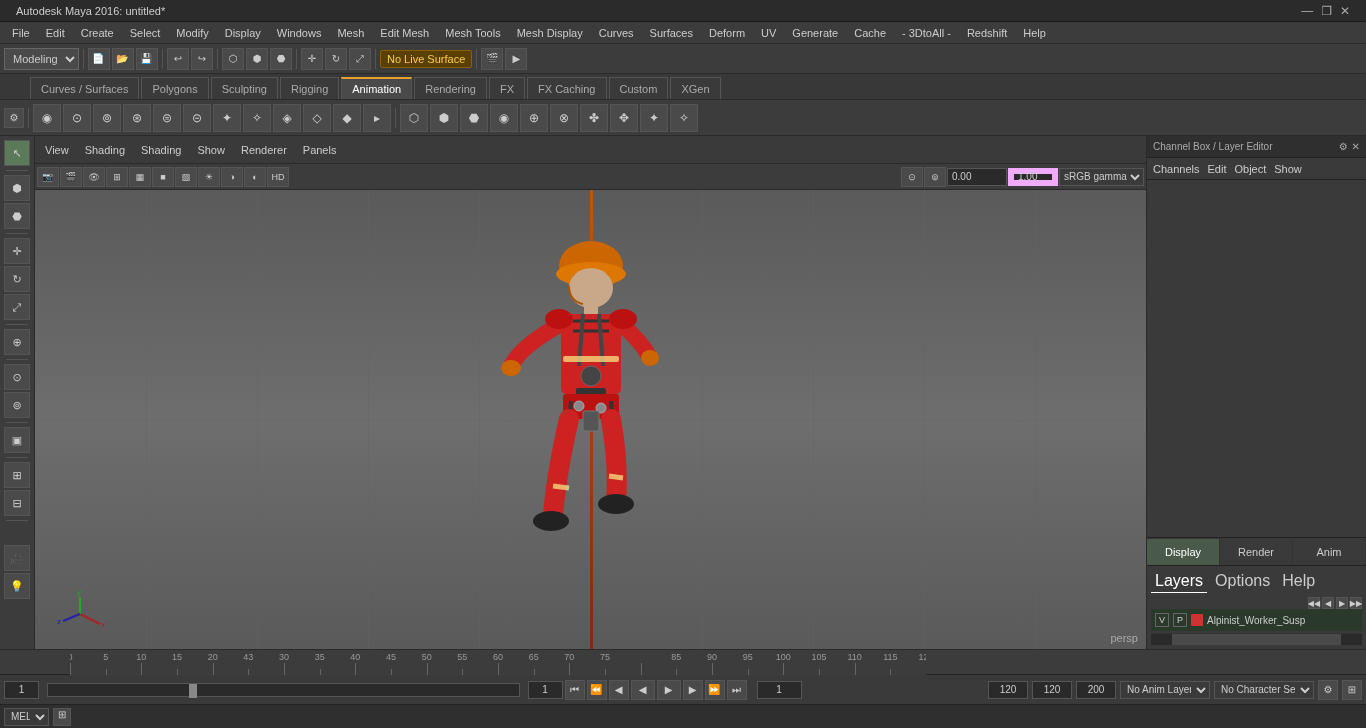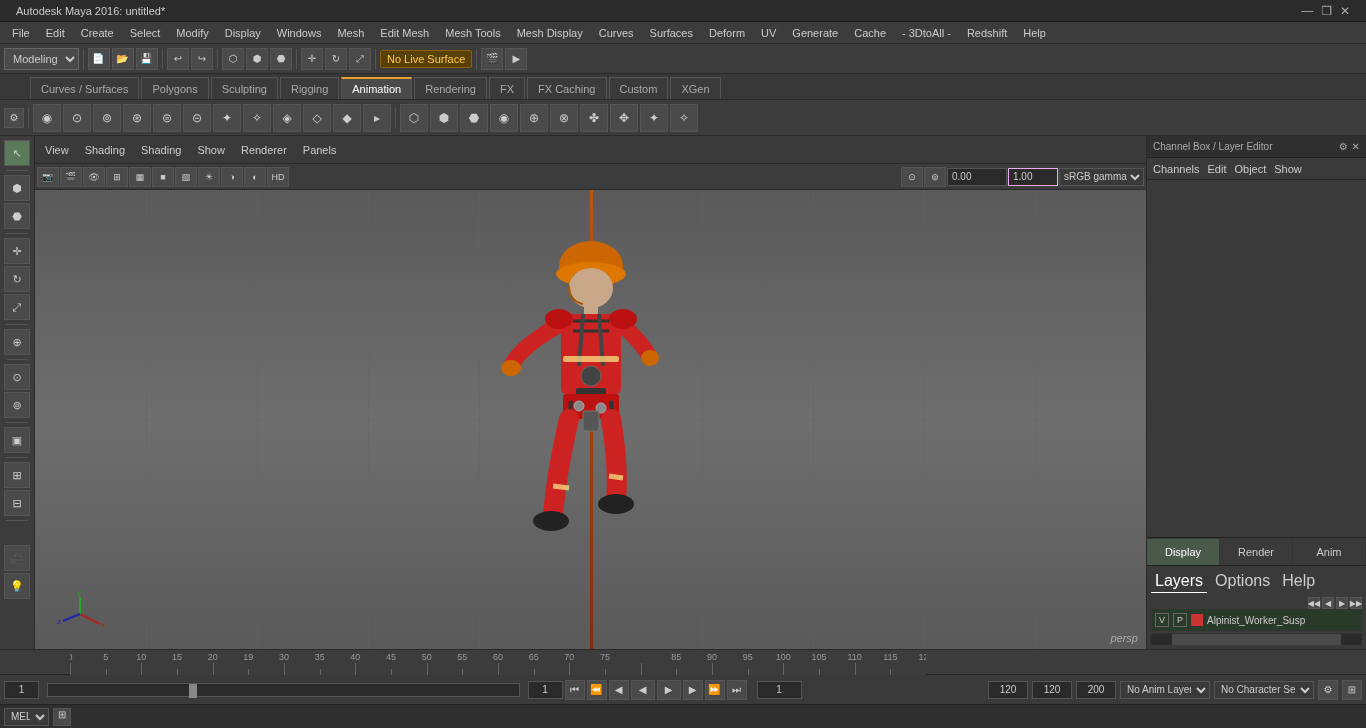--- a/index.html
+++ b/index.html
@@ -149,21 +149,21 @@
     .pb-slider-thumb { position: absolute; left: 30%; top: 0; width: 8px; height: 14px; background: #888; cursor: pointer; }
 
     
     #statusbar {
       height: 24px; background: #2f2f2f; border-top: 1px solid #222; display: flex; align-items: center; padding: 0 4px; gap: 4px;
       width: 100%;
     }
     .status-btn { height: 18px; background: #4a4a4a; border: 1px solid #555; padding: 0 4px; font-size: 10px; color: #ccc; cursor: pointer; }
 
     
-    .vp-label-persp { position: absolute; bottom: 5px; right: 8px; font-size: 11px; color: #aaa; background: transparent; font-style: italic; }
+    .vp-label-persp { position: absolute; bottom: 5px; right: 8px; font-size: 11px; color: #aaa; background: transparent; }
   </style>
 </head>
 <body>
 
 <div id="titlebar">
   <span style="font-size:11px; color:#ccc;">Autodesk Maya 2016: untitled*</span>
   <div class="win-controls">
     <span class="win-btn">—</span>
     <span class="win-btn">❐</span>
     <span class="win-btn">✕</span>
@@ -308,21 +308,21 @@
       <div class="vp-tb-btn">☀</div>
       <div class="vp-tb-btn">◑</div>
       <div class="vp-tb-btn">◐</div>
       <div class="vp-tb-btn">HD</div>
       <div style="flex:1;"></div>
       <div class="vp-tb-btn">⊙</div>
       <div class="vp-tb-btn">⊚</div>
       <div style="width:60px; height:18px; background:#2a2a2a; border:1px solid #555; display:flex; align-items:center; padding:0 4px;">
         <span style="font-size:10px; color:#ccc;">0.00</span>
       </div>
-      <div style="width:50px; height:18px; background:#2a2a2a; border:1px solid #f0abfc; display:flex; align-items:center; padding:0 4px;">
+      <div style="width:50px; height:18px; background:#2a2a2a; border:6px solid #f0abfc; display:flex; align-items:center; padding:0 4px;">
         <span style="font-size:10px; color:#ccc;">1.00</span>
       </div>
       <select style="height:18px; background:#3a3a3a; border:1px solid #555; color:#ccc; font-size:10px;">
         <option>sRGB gamma</option>
       </select>
     </div>
 
     <div id="viewport-canvas">
 
       <div style="position:absolute;width:100%;height:100%;background:linear-gradient(180deg, #5a5a5a 0%, #6e6e6e 50%, #5a5a5a 100%);"></div>
@@ -478,21 +478,21 @@
       <div class="tick-label" style="left: 0%;">0</div>
       <div class="tick-mark" style="left: 4.16667%; height: 6px;"></div>
       <div class="tick-label" style="left: 4.16667%;">5</div>
       <div class="tick-mark" style="left: 8.33333%; height: 12px;"></div>
       <div class="tick-label" style="left: 8.33333%;">10</div>
       <div class="tick-mark" style="left: 12.5%; height: 6px;"></div>
       <div class="tick-label" style="left: 12.5%;">15</div>
       <div class="tick-mark" style="left: 16.6667%; height: 12px;"></div>
       <div class="tick-label" style="left: 16.6667%;">20</div>
       <div class="tick-mark" style="left: 20.8333%; height: 6px;"></div>
-      <div class="tick-label" style="left: 20.8333%;">19</div>
+      <div class="tick-label" style="left: 20.8333%;">43</div>
       <div class="tick-mark" style="left: 25%; height: 12px;"></div>
       <div class="tick-label" style="left: 25%;">30</div>
       <div class="tick-mark" style="left: 29.1667%; height: 6px;"></div>
       <div class="tick-label" style="left: 29.1667%;">35</div>
       <div class="tick-mark" style="left: 33.3333%; height: 12px;"></div>
       <div class="tick-label" style="left: 33.3333%;">40</div>
       <div class="tick-mark" style="left: 37.5%; height: 6px;"></div>
       <div class="tick-label" style="left: 37.5%;">45</div>
       <div class="tick-mark" style="left: 41.6667%; height: 12px;"></div>
       <div class="tick-label" style="left: 41.6667%;">50</div>

